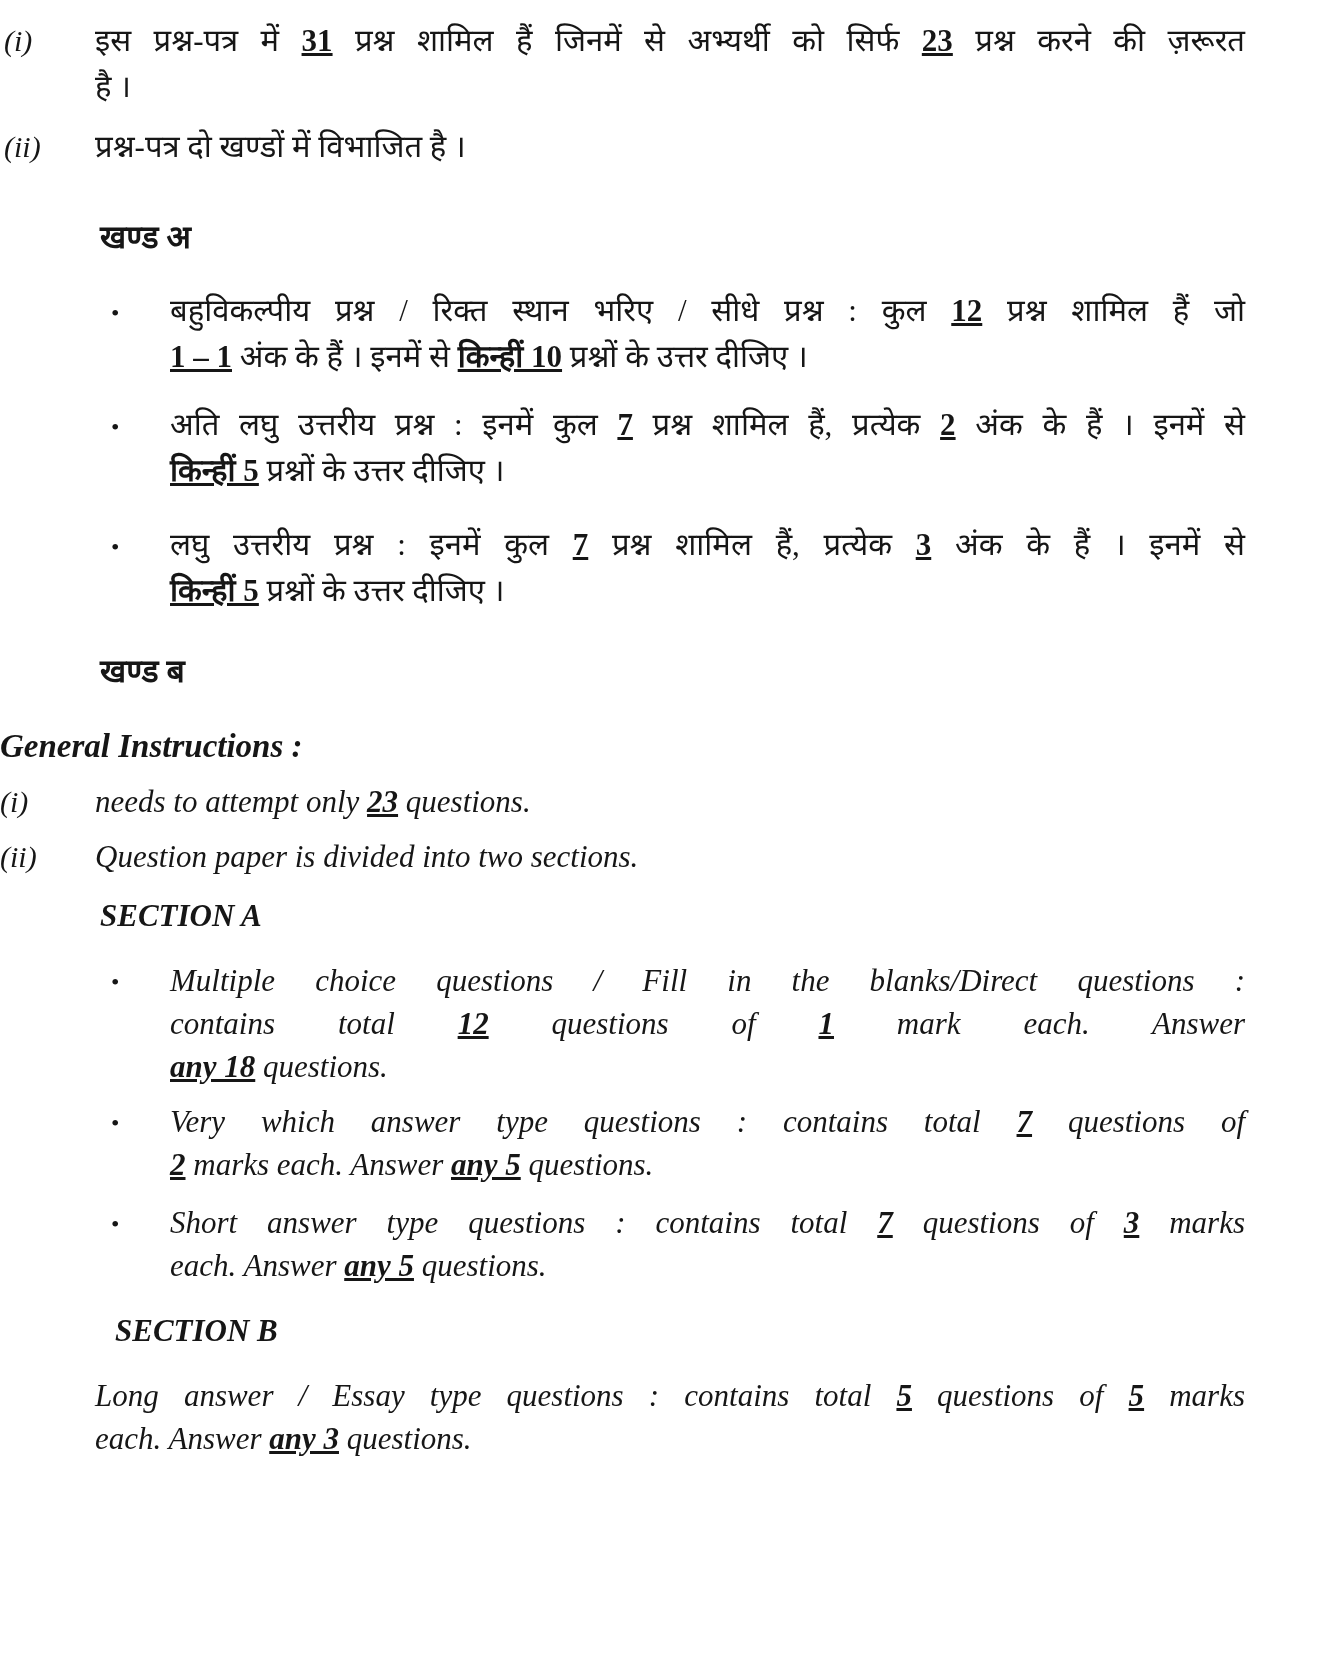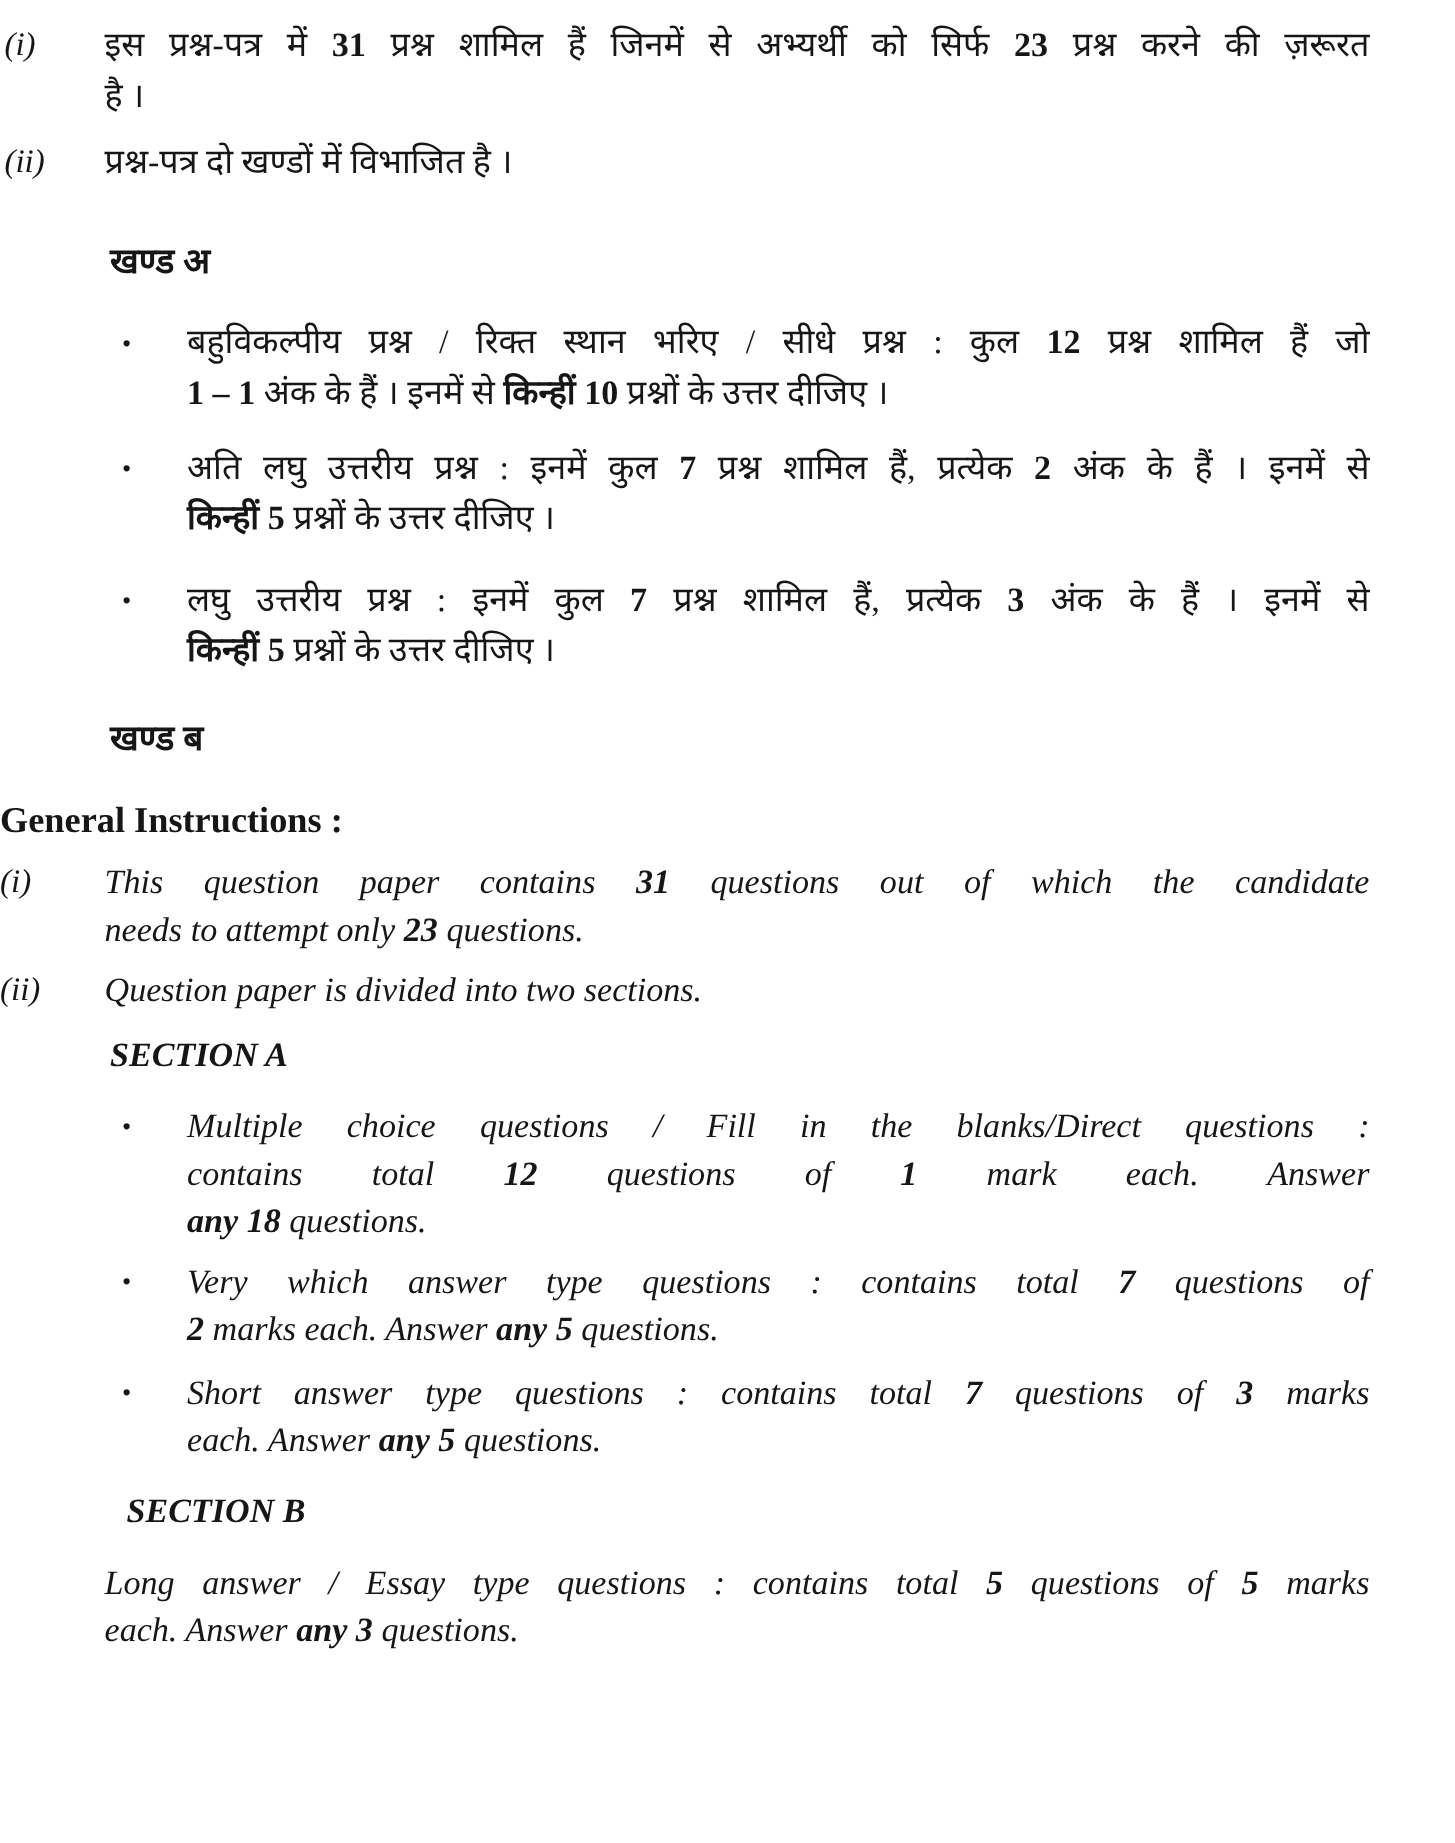--- a/index.html
+++ b/index.html
@@ -13,24 +13,24 @@
   
   .line{display:block;white-space:normal;}
   .j{text-align:justify;text-align-last:justify;}
 
   
   .hi{font-size:31px;line-height:46px;font-style:normal;}
   .hi-heading{font-weight:bold;font-size:32px;line-height:46px;margin-left:5px;}
 
   
   .en{font-size:31px;line-height:43px;font-style:italic;}
-  .en-heading{font-weight:bold;font-size:33px;line-height:48px;margin-left:-95px;}
+  .en-heading{font-weight:bold;font-style:italic;font-size:33px;line-height:48px;margin-left:-95px;}
   .en-sec{font-weight:bold;font-style:italic;font-size:31px;line-height:43px;}
 
-  b{font-weight:bold;}
+  b{font-weight:bold;text-decoration:underline;}
 
   
   .num-item{position:relative;}
   .num-label{
     position:absolute;left:-91px;top:0;width:80px;
     font-style:italic;font-weight:normal;font-size:30px;
   }
   .num-item.en .num-label{left:-95px;}
 
   
@@ -94,21 +94,20 @@
     <span class="line"><b>किन्हीं 5</b><span> प्रश्नों के उत्तर दीजिए ।</span></span>
   </div>
 
   <div class="hi-heading" id="khand-b">खण्ड ब</div>
 
 
   <div class="en-heading" id="gen-instr">General Instructions :</div>
 
   <div class="num-item en" id="en-i">
     <span class="num-label">(i)</span>
-    <span class="line j"><span>This question paper contains </span><b>31</b><span> questions out of which the candidate</span></span>
     <span class="line"><span>needs to attempt only </span><b>23</b><span> questions.</span></span>
   </div>
 
   <div class="num-item en" id="en-ii">
     <span class="num-label">(ii)</span>
     <span class="line"><span>Question paper is divided into two sections.</span></span>
   </div>
 
   <div class="en-sec" id="section-a">SECTION A</div>
 

